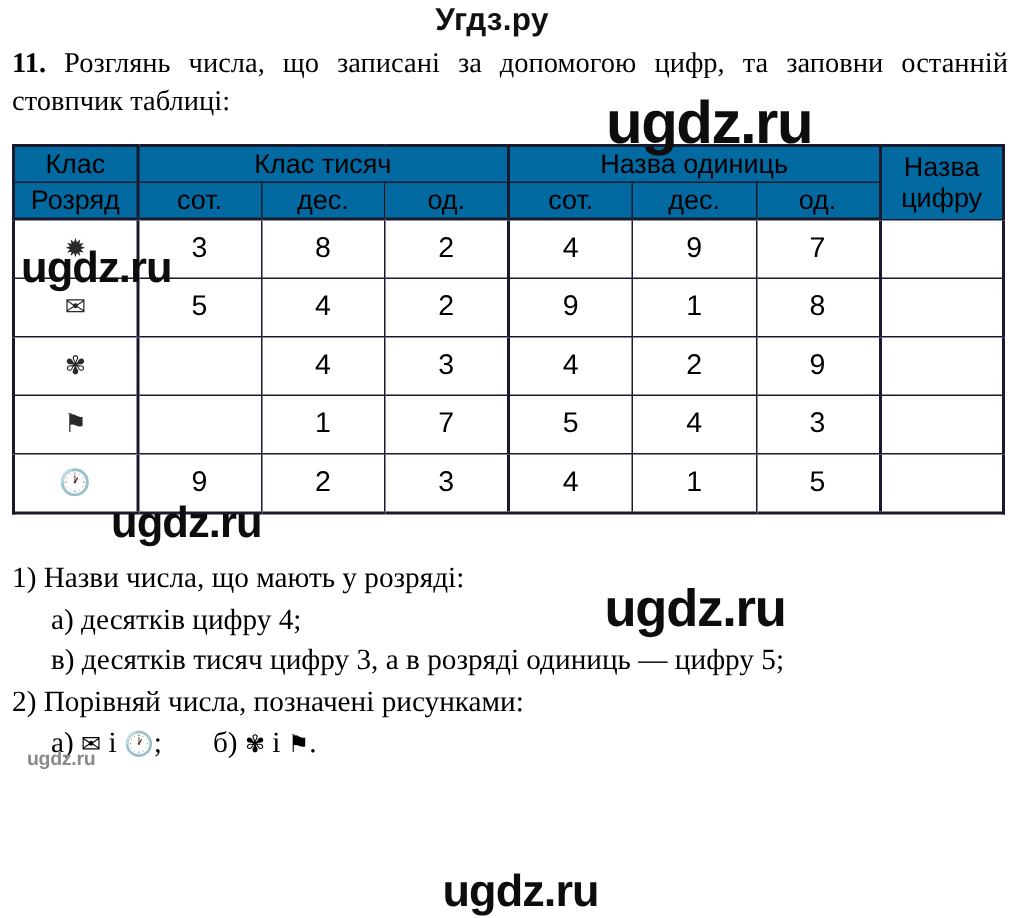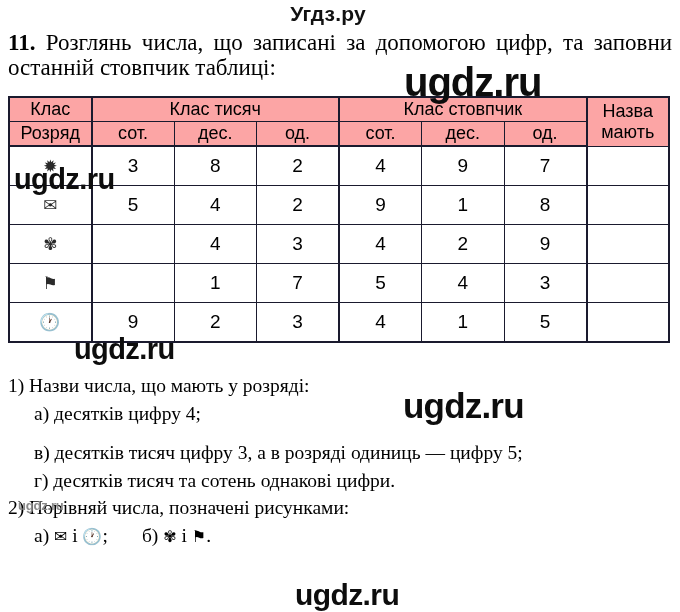--- a/index.html
+++ b/index.html
@@ -29,21 +29,21 @@
     letter-spacing: 0.2px;
     color: #111;
   }
 
   
   .statement {
     position: absolute;
     top: 30px;
     left: 8px;
     width: 664px;
-    font-size: 23px;
+    font-size: 19px;
     line-height: 25px;
     text-align: justify;
     text-justify: inter-word;
   }
   .statement .num {
     font-weight: bold;
   }
 
   
   .tbl-wrap {
@@ -61,21 +61,21 @@
   table.grid td {
     border: 1.2px solid #1a1a2e;
     height: 38px;
     text-align: center;
     vertical-align: middle;
     font-size: 19px;
     background: #ffffff;
     padding: 0;
   }
   table.grid td.hdr {
-    background: #fca5a5;
+    background: #0369a1;
     font-size: 18px;
     height: 23px;
   }
   table.grid td.hdr.tall {
     height: 46px;
     line-height: 21px;
   }
   table.grid td.thick-l {
     border-left-width: 2.4px;
   }
@@ -105,21 +105,20 @@
     width: 664px;
     font-size: 19.5px;
     line-height: 27.5px;
   }
   .q-item { padding-left: 26px; text-indent: -26px; }
   .sub { padding-left: 56px; text-indent: -30px; }
   .sub.just {
     text-align: justify;
     text-justify: inter-word;
     padding-right: 10px;
-    margin-top: 12px;
   }
   .inline-ico {
     font-family: "DejaVu Sans", sans-serif;
     font-size: 16px;
   }
   .pair-gap { display: inline-block; width: 34px; }
 
   
   .wm {
     position: absolute;
@@ -145,24 +144,24 @@
 <div class="statement">
   <span class="num">11.</span><span> Розглянь числа, що записані за допомогою цифр, та заповни останній стовпчик таблиці:</span>
 </div>
 
 <div class="tbl-wrap">
   <table class="grid">
     <tbody>
       <tr class="topband">
         <td class="hdr thick-l">Клас</td>
         <td class="hdr thick-l" colspan="3">Клас тисяч</td>
-        <td class="hdr thick-l" colspan="3">Клас стовпчик</td>
+        <td class="hdr thick-l" colspan="3">Назва одиниць</td>
         <td class="hdr tall thick-l thick-r" rowspan="2">
           <span>Назва</span><br>
-          <span>мають</span>
+          <span>цифру</span>
         </td>
       </tr>
       <tr class="botband">
         <td class="hdr thick-l">Розряд</td>
         <td class="hdr thick-l">сот.</td>
         <td class="hdr">дес.</td>
         <td class="hdr">од.</td>
         <td class="hdr thick-l">сот.</td>
         <td class="hdr">дес.</td>
         <td class="hdr">од.</td>
@@ -223,21 +222,20 @@
         <td class="thick-l thick-r"></td>
       </tr>
     </tbody>
   </table>
 </div>
 
 <div class="qlist">
   <div class="q-item">1) Назви числа, що мають у розряді:</div>
   <div class="sub">а) десятків цифру 4;</div>
   <div class="sub just">в) десятків тисяч цифру 3, а в розряді одиниць — цифру 5;</div>
-  <div class="sub">г) десятків тисяч та сотень однакові цифри.</div>
   <div class="q-item">2) Порівняй числа, позначені рисунками:</div>
   <div class="sub">
     <span>а)</span>
     <span class="inline-ico">✉</span>
     <span>і</span>
     <span class="inline-ico">🕐</span><span>;</span><span class="pair-gap"></span><span>б)</span>
     <span class="inline-ico">✾</span>
     <span>і</span>
     <span class="inline-ico">⚑</span><span>.</span>
   </div>

